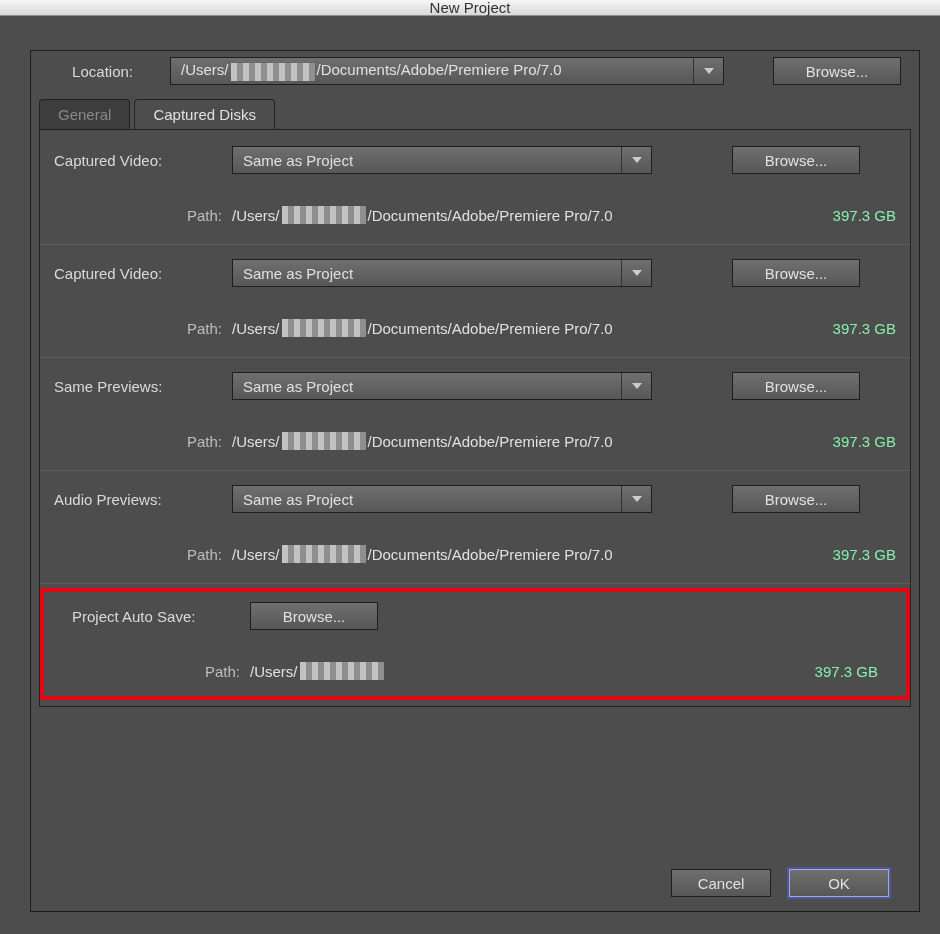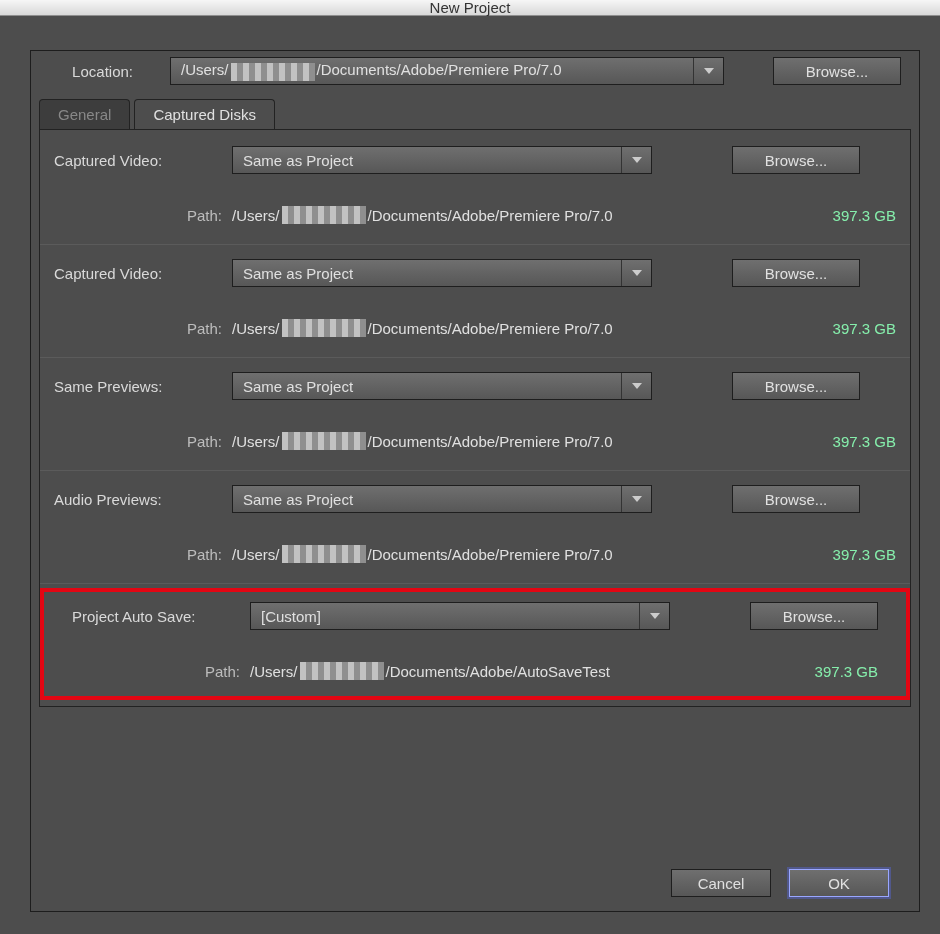--- a/index.html
+++ b/index.html
@@ -271,34 +271,27 @@
         </div>
         <div class="size">397.3 GB</div>
       </div>
     </div>
     <div class="hr"></div>
 
     <div class="highlight">
       <div class="section" style="padding:4px 4px;">
         <div class="toprow">
           <div class="slabel">Project Auto Save:</div>
-          <div class="dropdown drop">
-            <span>[Custom]</span>
-            <div class="arrow">
-                <div class="tri-down"></div>
-              </div>
-          </div>
           <div class="btn browse">Browse...</div>
         </div>
         <div class="pathrow">
           <div class="plabel">Path:</div>
           <div class="pathval">
             <span>/Users/</span>
               <span class="redacted"></span>
-              <span>/Documents/Adobe/AutoSaveTest</span>
           </div>
           <div class="size">397.3 GB</div>
         </div>
       </div>
     </div>
 
   </div>
 
   <div class="footer">
     <div class="btn">Cancel</div>

